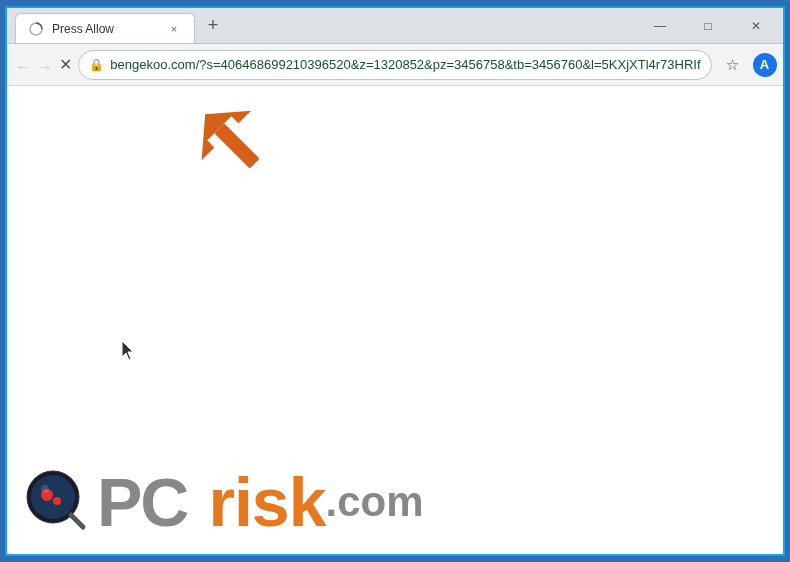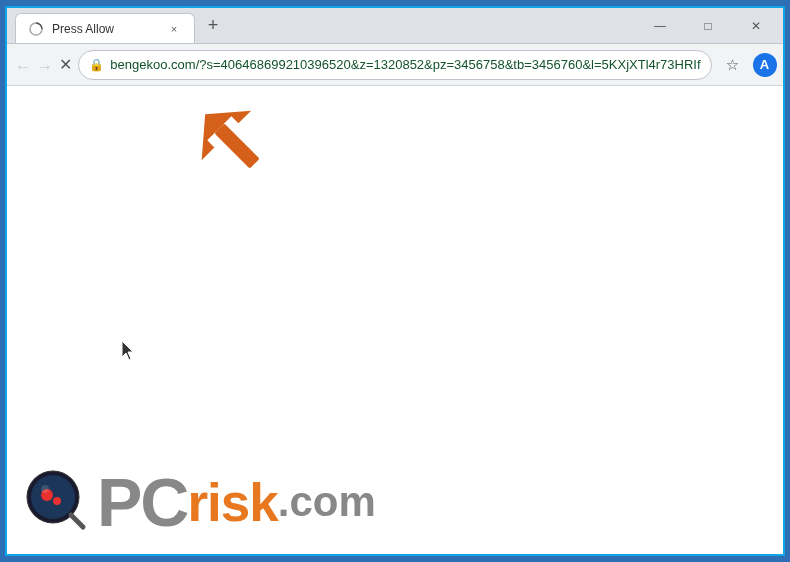--- a/index.html
+++ b/index.html
@@ -239,26 +239,27 @@
     .logo-pc {
       font-size: 68px;
       font-weight: 900;
       color: #888;
       font-family: Arial Black, Arial, sans-serif;
       letter-spacing: -2px;
       line-height: 1;
     }
 
     .logo-risk {
-      font-size: 53px;
+      font-size: 68px;
       font-weight: 900;
       color: #e87820;
       font-family: Arial Black, Arial, sans-serif;
       letter-spacing: -1px;
       line-height: 1;
+      margin-left: 21px;
     }
 
     .logo-dot-com {
       font-size: 42px;
       font-weight: 900;
       color: #888;
       font-family: Arial Black, Arial, sans-serif;
     }
   </style>
 </head>

